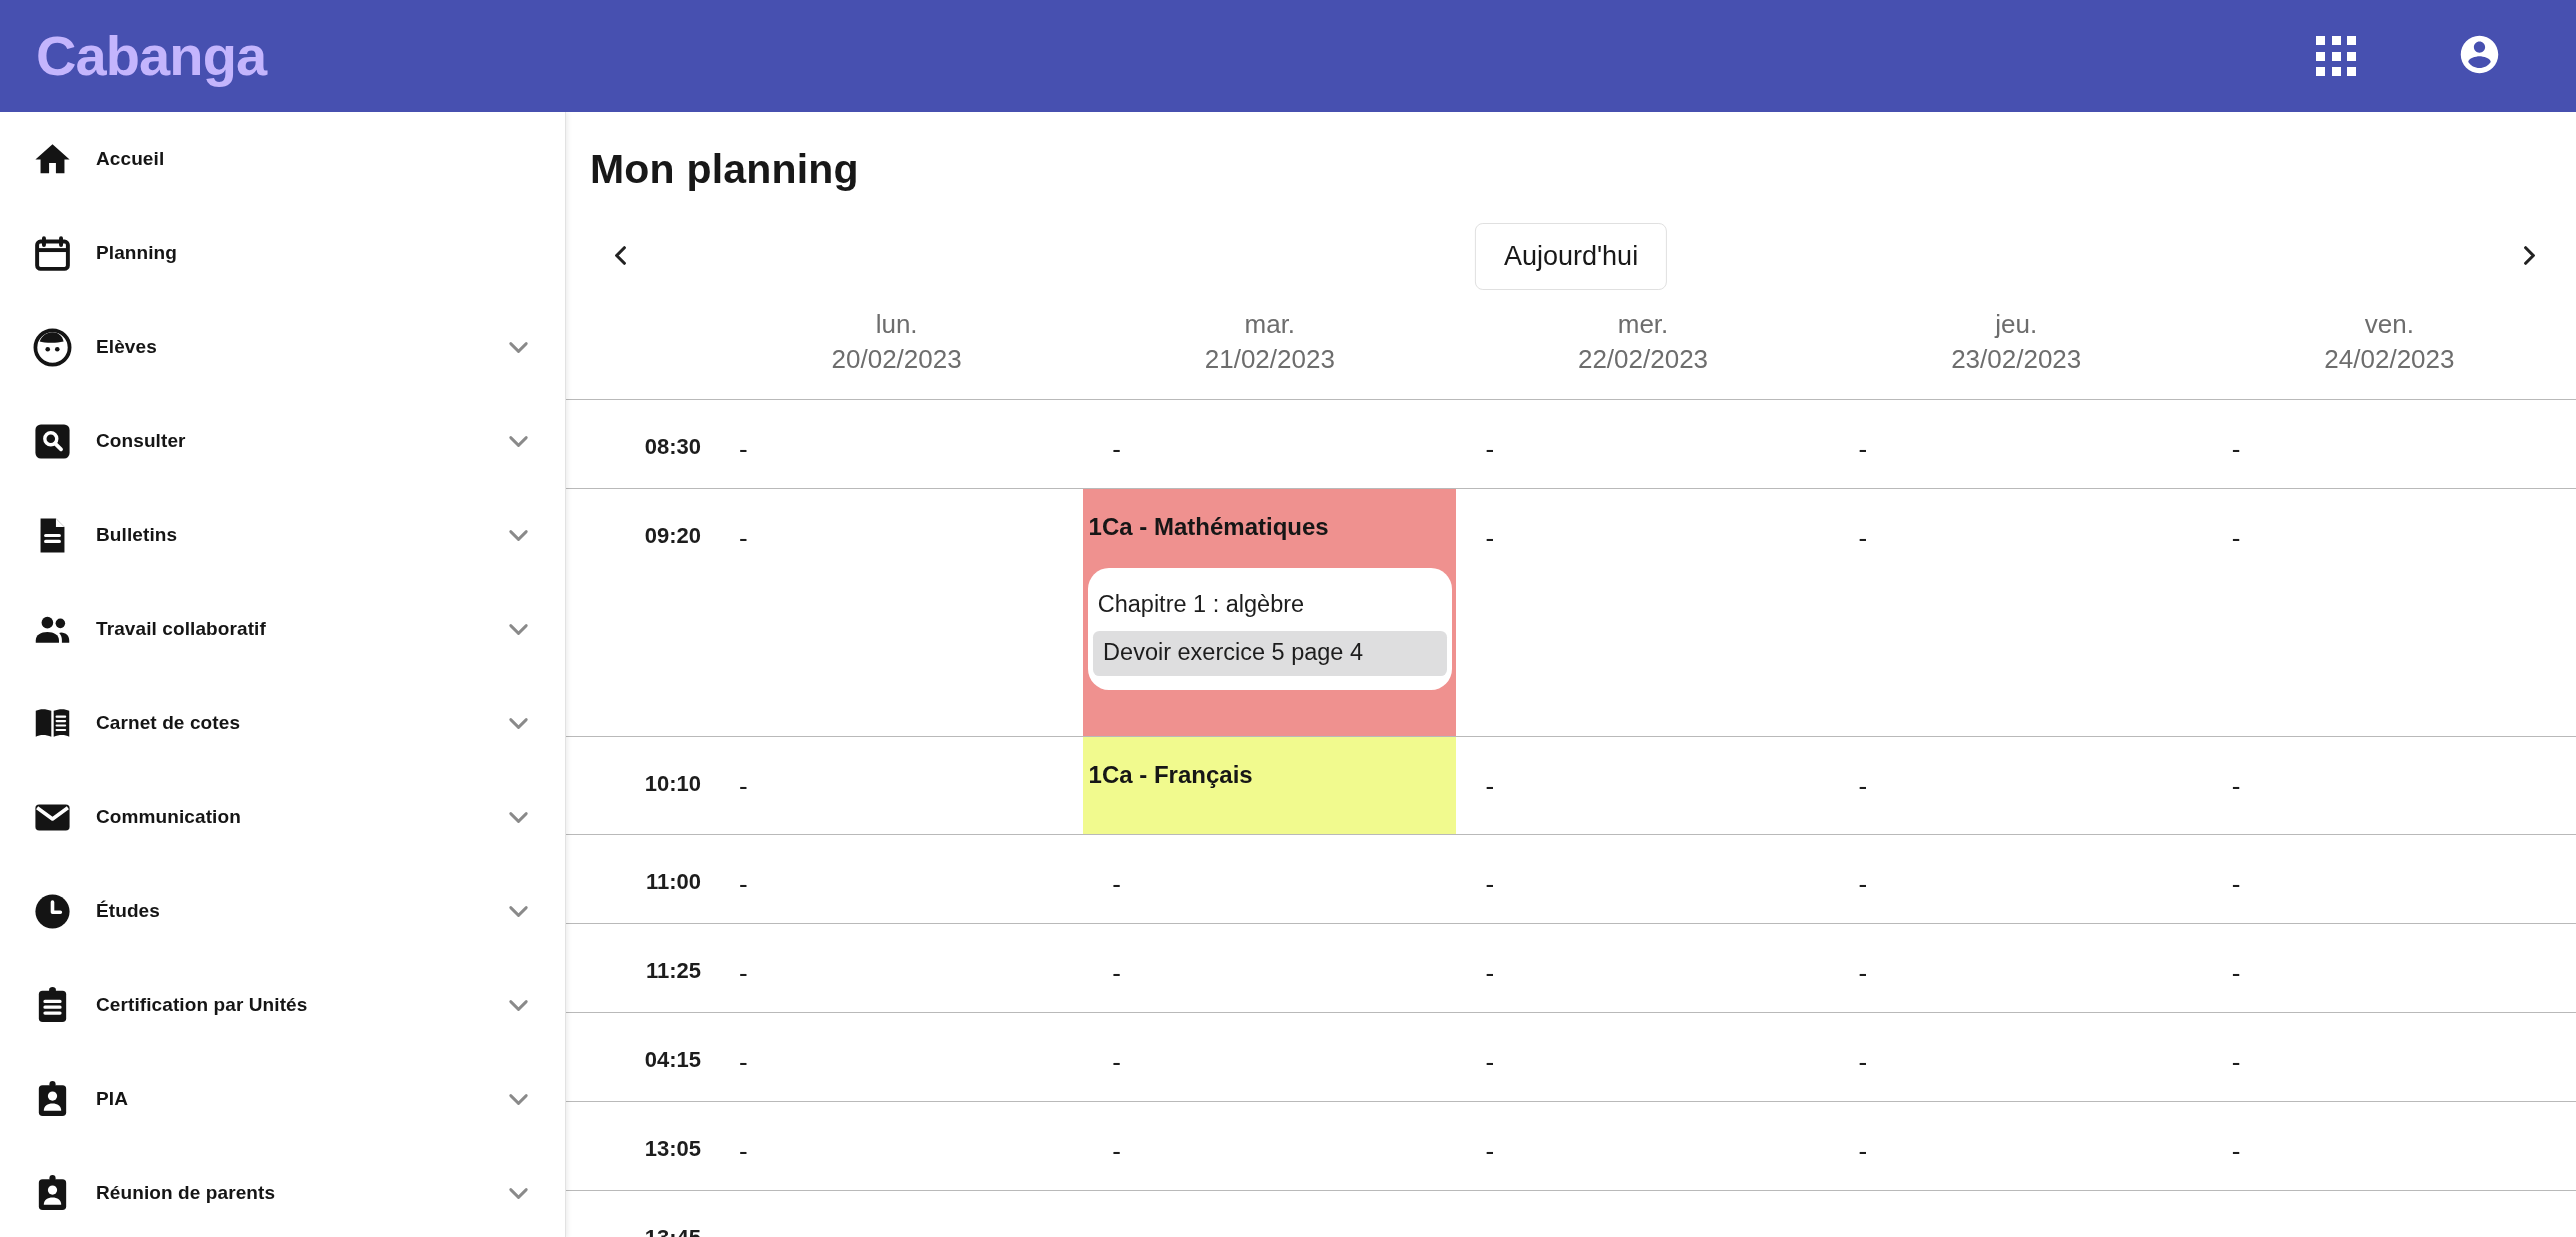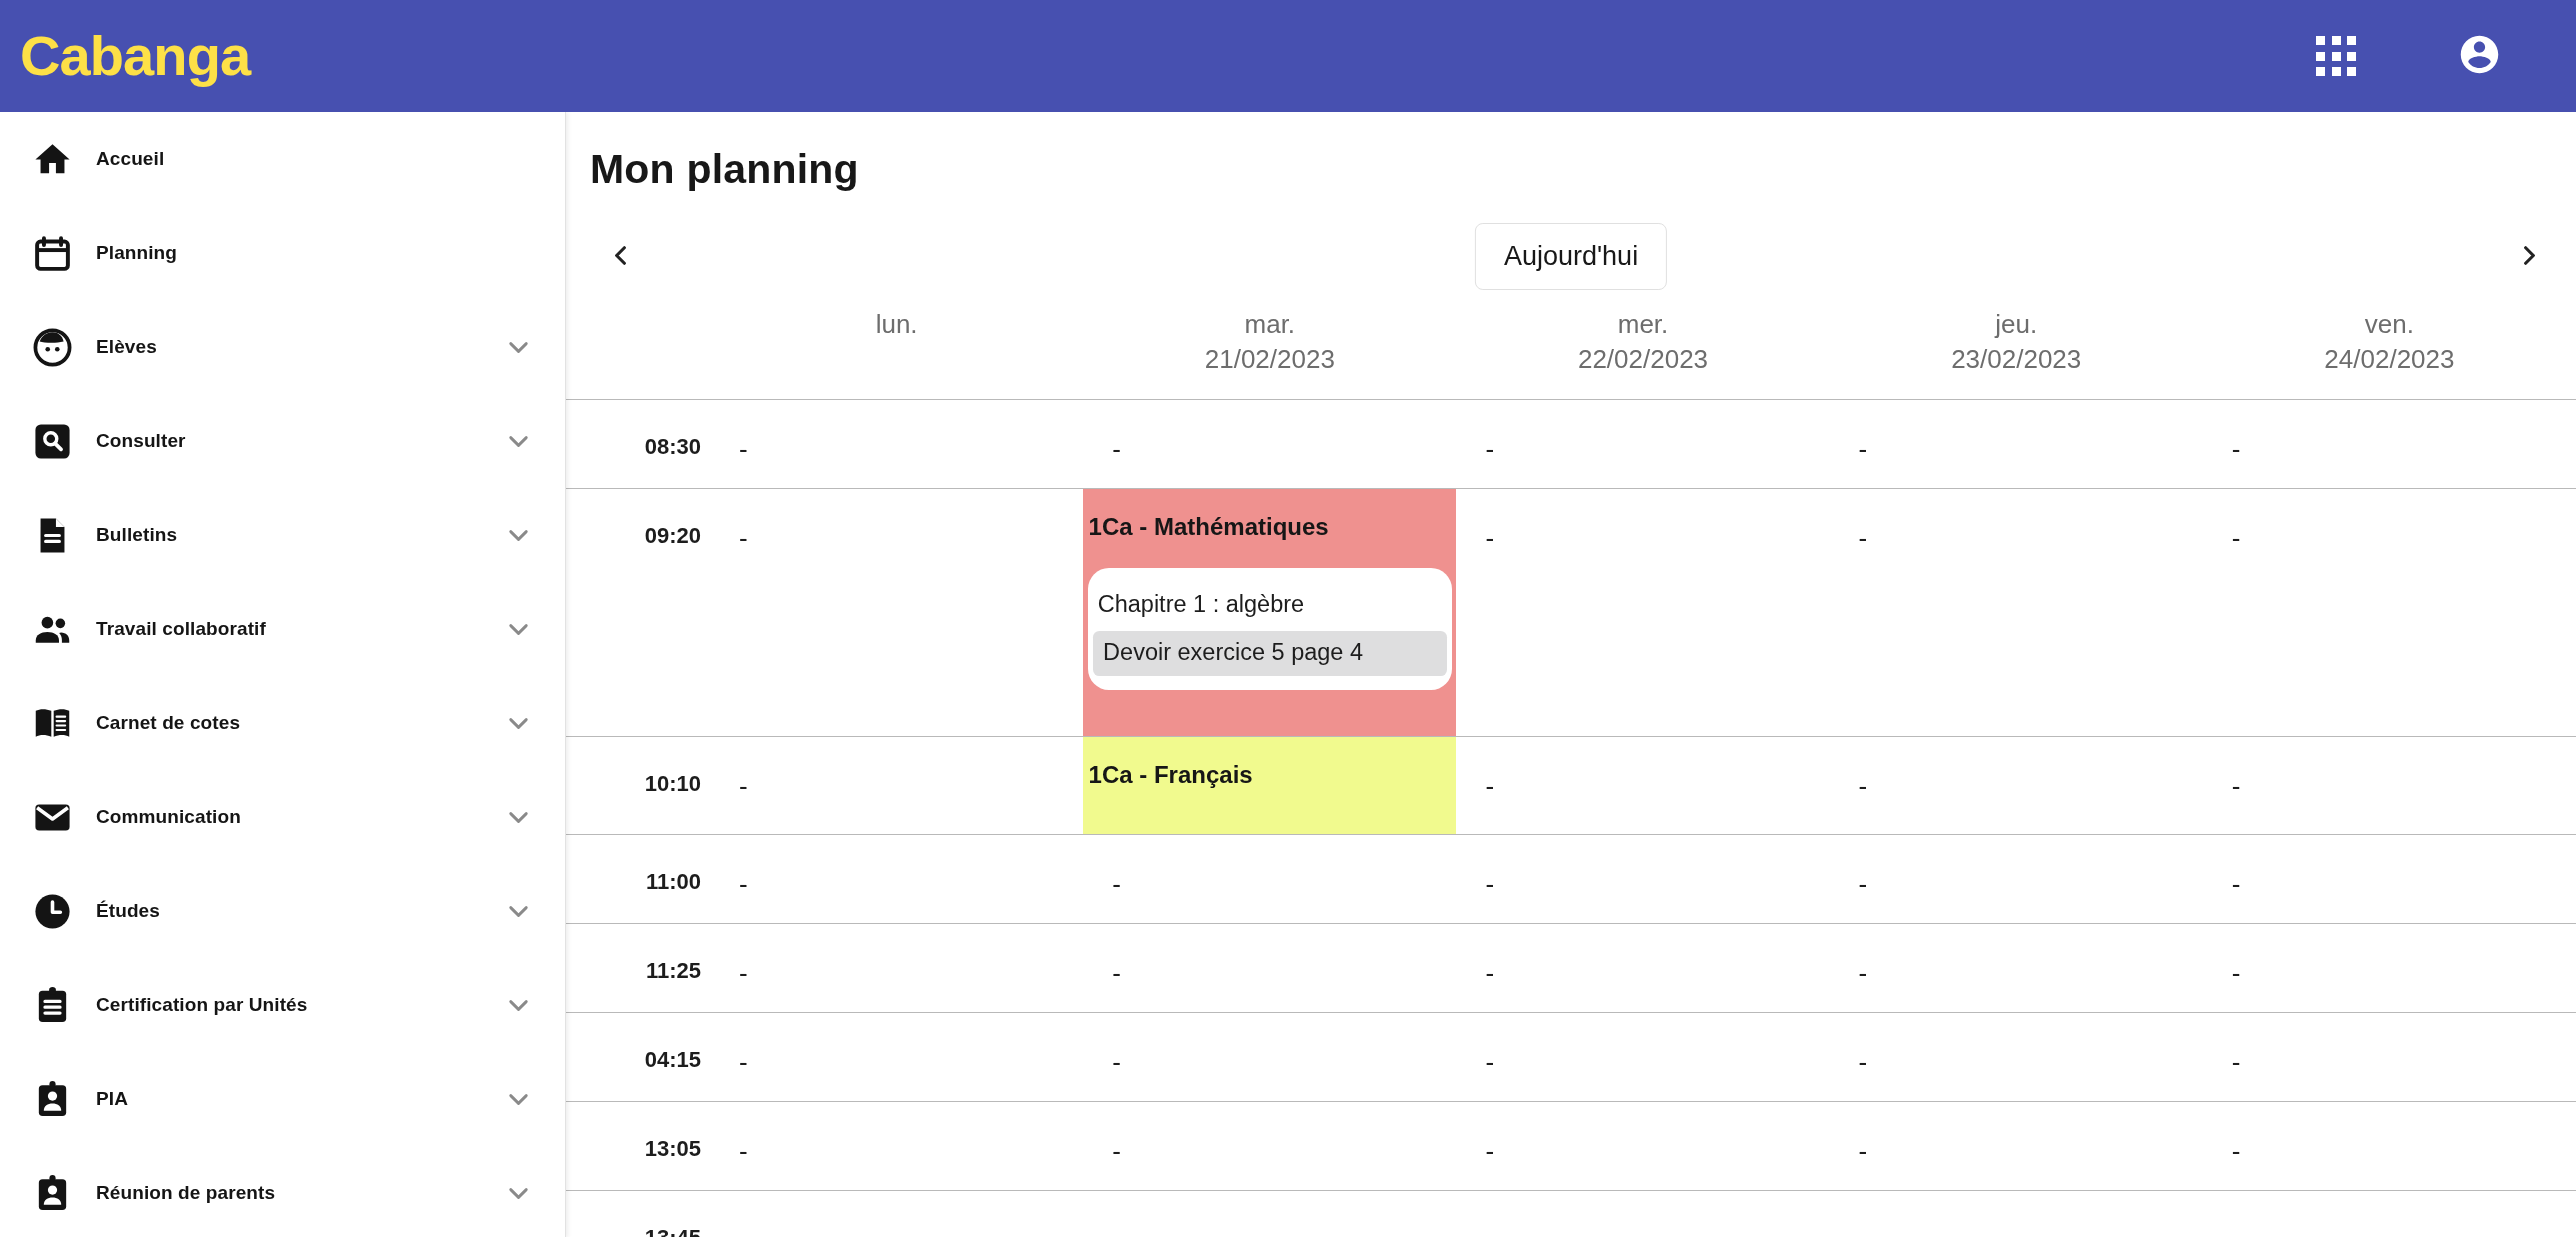--- a/index.html
+++ b/index.html
@@ -10,21 +10,21 @@
   }
   #app { position: relative; width: 2576px; height: 1237px; }
 
   
   .topbar {
     position: absolute; left: 0; top: 0; width: 2576px; height: 112px;
     background: #4750b0; display: flex; align-items: center;
     z-index: 30;
   }
   .brand {
-    margin-left: 20px; color: #fde047;
+    margin-left: 36px; color: #c4b5fd;
     font-size: 56px; font-weight: 700; letter-spacing: -0.9px;
     line-height: 1; user-select: none;
   }
   .topbar-actions {
     margin-left: auto; display: flex; align-items: center; gap: 83px;
     margin-right: 67px;
   }
   .icon-btn {
     width: 60px; height: 60px; display: flex; align-items: center;
     justify-content: center; cursor: pointer; background: none; border: none;
@@ -363,20 +363,21 @@
               <polyline points="9 18 15 12 9 6"></polyline>
             </svg>
         </span>
       </button>
     </div>
 
     <div class="grid-head">
       <div class="head-spacer"></div>
       <div id="day-heads" style="display:contents"><div class="head-day">
             <span class="dow">lun.</span>
+            <span class="dt">20/02/2023</span>
           </div><div class="head-day">
             <span class="dow">mar.</span>
             <span class="dt">21/02/2023</span>
           </div><div class="head-day">
             <span class="dow">mer.</span>
             <span class="dt">22/02/2023</span>
           </div><div class="head-day">
             <span class="dow">jeu.</span>
             <span class="dt">23/02/2023</span>
           </div><div class="head-day">

